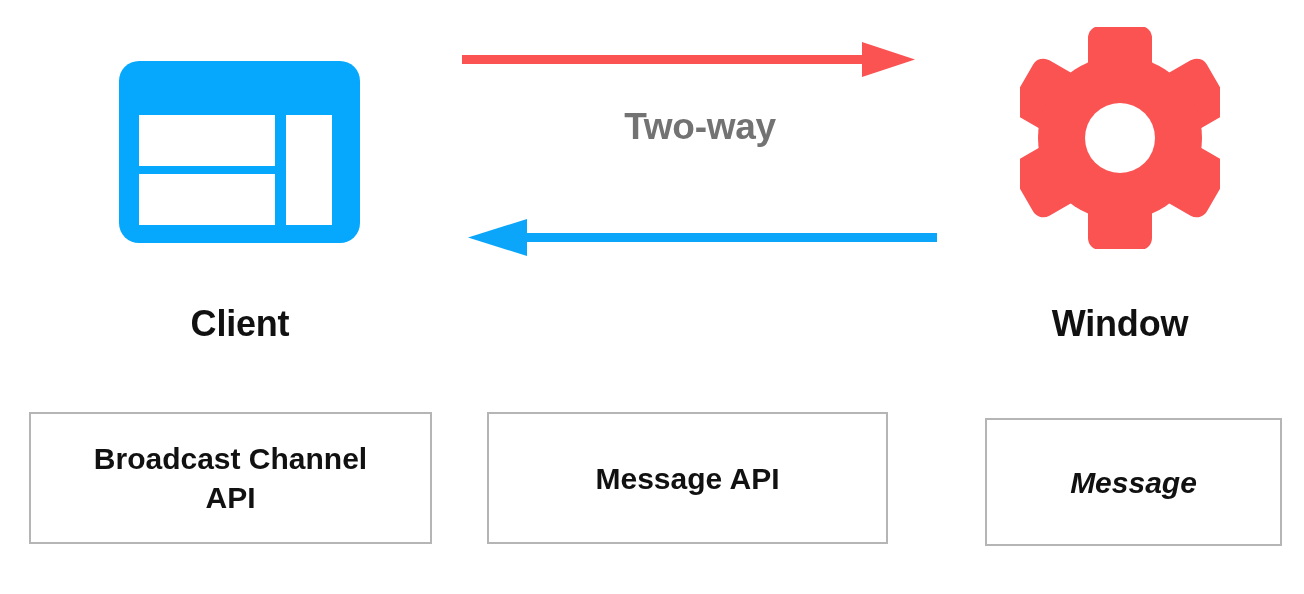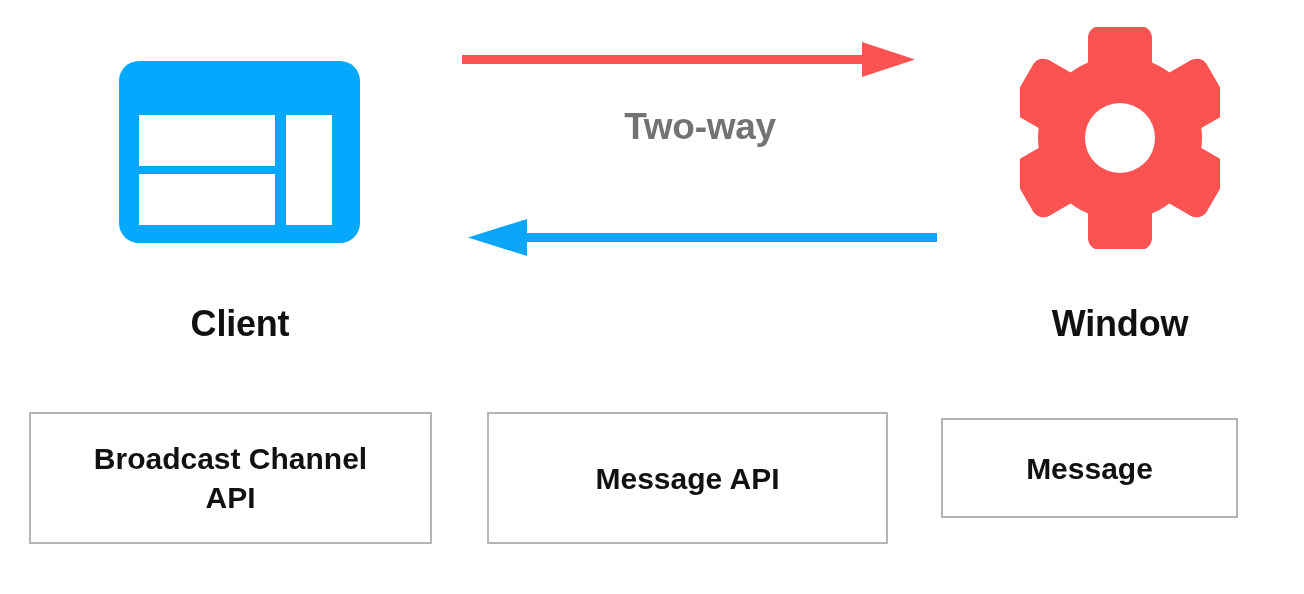--- a/index.html
+++ b/index.html
@@ -113,24 +113,25 @@
     width: 403px;
     height: 132px;
   }
   .box-client {
     left: 487px;
     top: 412px;
     width: 401px;
     height: 132px;
   }
   .box-message {
-    left: 941px;
+    left: 985px;
     top: 418px;
     width: 297px;
-    height: 100px;
+    height: 128px;
+    font-style: italic;
   }
 </style>
 </head>
 <body>
 
 <div class="stage">
 
   <div class="window-icon">
     <svg width="241" height="182" viewBox="0 0 241 182" xmlns="http://www.w3.org/2000/svg">
       <rect x="0" y="0" width="241" height="182" rx="20" ry="20" fill="#05A8FC"></rect>

